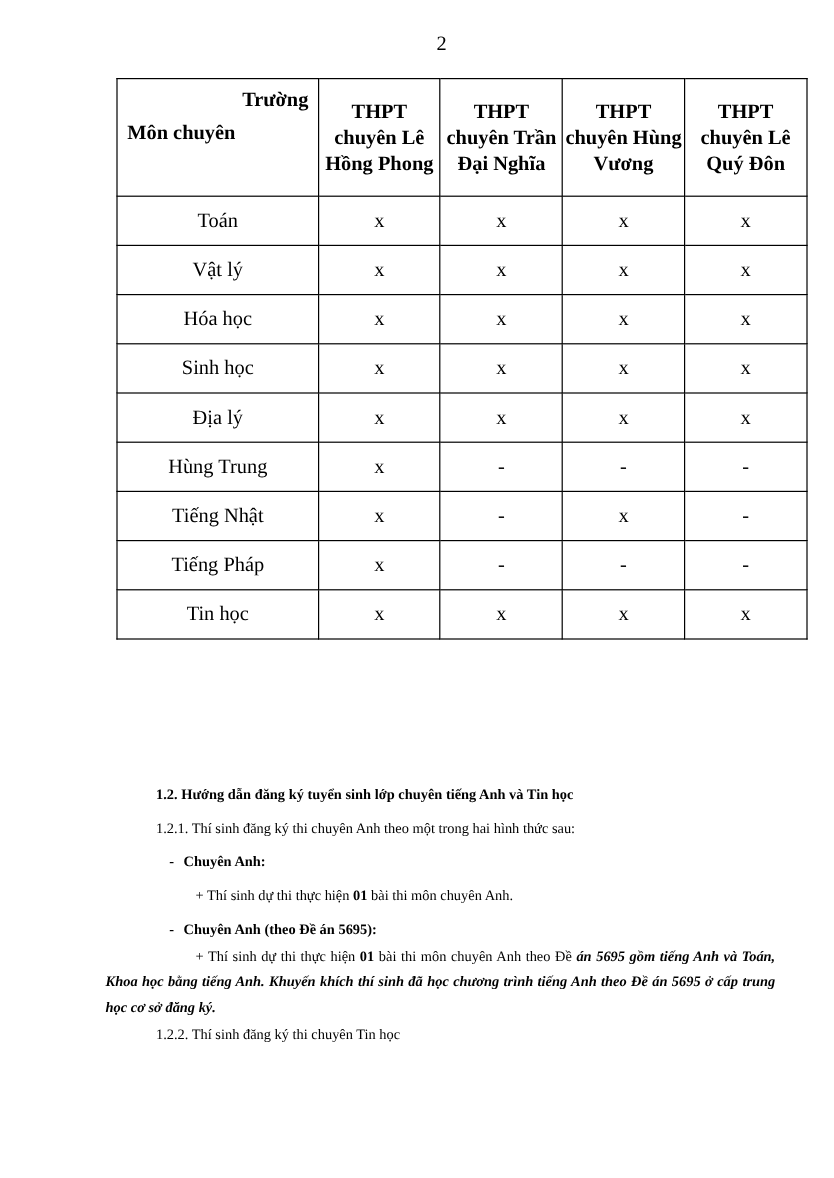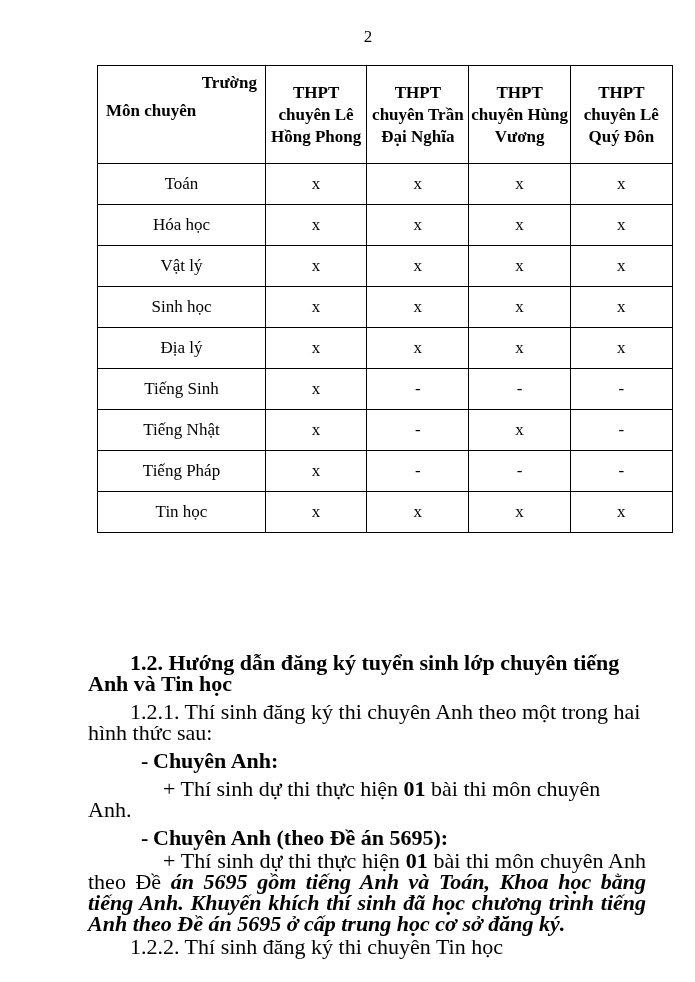--- a/index.html
+++ b/index.html
@@ -33,21 +33,21 @@
   th.corner .tr-label{text-align:right;padding:6px 8px 0 0;line-height:22px;}
   th.corner .bl-label{text-align:left;padding:6px 0 0 8px;line-height:22px;}
   th.school{
     vertical-align:middle;text-align:center;
     font-weight:bold;line-height:22px;padding:2px 4px;
   }
   td.subject{height:40px;text-align:center;vertical-align:middle;}
   td.mark{height:40px;text-align:center;vertical-align:middle;font-size:16px;}
   .text-block{
     position:absolute;top:652px;left:88px;width:558px;
-    font-size:22px;line-height:21px;
+    font-size:12px;line-height:21px;
   }
   .text-block p{margin:0;}
   p.heading{font-weight:bold;text-indent:42px;margin-bottom:7px;}
   p.numbered{text-indent:42px;margin-bottom:7px;}
   p.numbered2{text-indent:42px;margin-bottom:2px;}
   p.dash-item{padding-left:65px;position:relative;font-weight:bold;margin-bottom:7px;}
   p.dash-item .dash{position:absolute;left:53px;top:0;}
   p.dash-item2{margin-bottom:2px;}
   p.plus-item{text-indent:75px;margin-bottom:7px;}
   p.plus-para{text-indent:75px;text-align:justify;margin-bottom:2px;}
@@ -81,49 +81,49 @@
   </thead>
   <tbody>
       <tr>
     <td class="subject">Toán</td>
     <td class="mark">x</td>
     <td class="mark">x</td>
     <td class="mark">x</td>
     <td class="mark">x</td>
   </tr>
       <tr>
-    <td class="subject">Hóa học</td>
+    <td class="subject">Vật lý</td>
     <td class="mark">x</td>
     <td class="mark">x</td>
     <td class="mark">x</td>
     <td class="mark">x</td>
   </tr>
       <tr>
-    <td class="subject">Vật lý</td>
+    <td class="subject">Hóa học</td>
     <td class="mark">x</td>
     <td class="mark">x</td>
     <td class="mark">x</td>
     <td class="mark">x</td>
   </tr>
       <tr>
     <td class="subject">Sinh học</td>
     <td class="mark">x</td>
     <td class="mark">x</td>
     <td class="mark">x</td>
     <td class="mark">x</td>
   </tr>
       <tr>
     <td class="subject">Địa lý</td>
     <td class="mark">x</td>
     <td class="mark">x</td>
     <td class="mark">x</td>
     <td class="mark">x</td>
   </tr>
       <tr>
-    <td class="subject">Tiếng Sinh</td>
+    <td class="subject">Hùng Trung</td>
     <td class="mark">x</td>
     <td class="mark">-</td>
     <td class="mark">-</td>
     <td class="mark">-</td>
   </tr>
       <tr>
     <td class="subject">Tiếng Nhật</td>
     <td class="mark">x</td>
     <td class="mark">-</td>
     <td class="mark">x</td>

